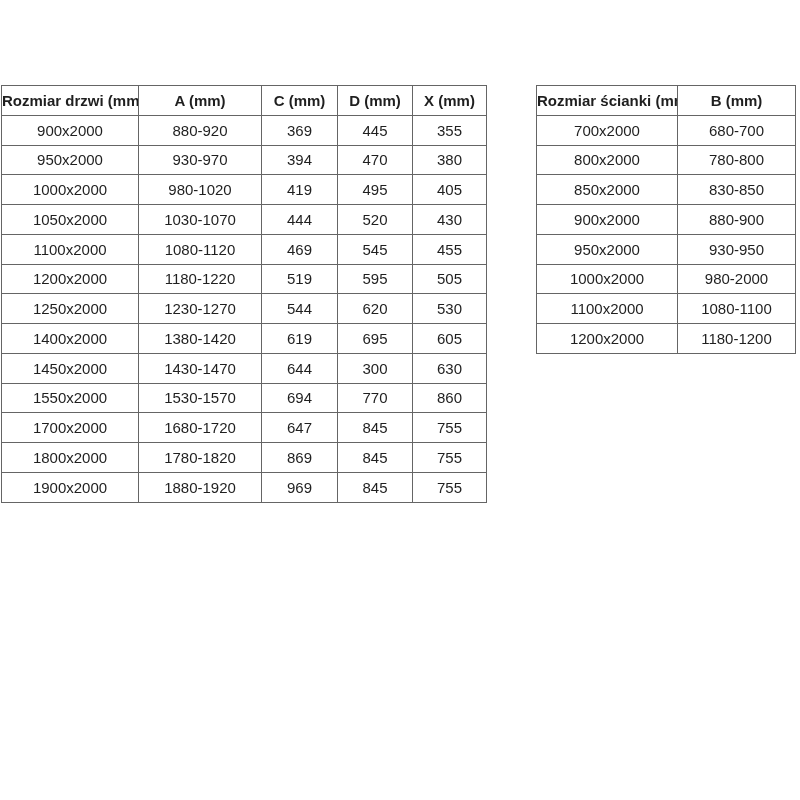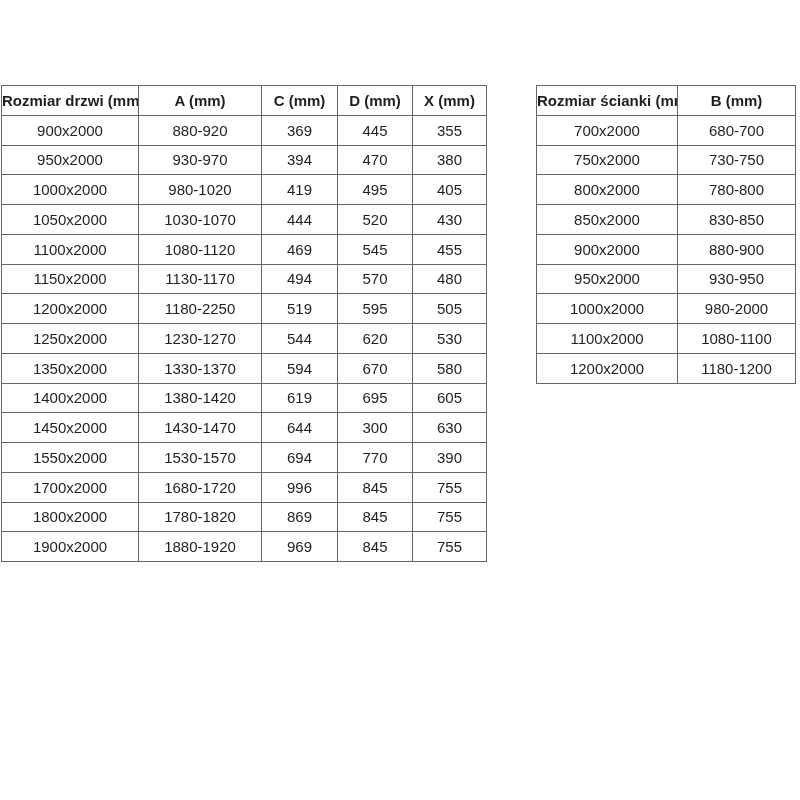--- a/index.html
+++ b/index.html
@@ -82,72 +82,58 @@
           <td>430</td>
         </tr>
         <tr>
           <td>1100x2000</td>
           <td>1080-1120</td>
           <td>469</td>
           <td>545</td>
           <td>455</td>
         </tr>
         <tr>
-          <td>1150x2000</td>
-          <td>1130-1170</td>
-          <td>494</td>
-          <td>570</td>
-          <td>480</td>
-        </tr>
-        <tr>
           <td>1200x2000</td>
-          <td>1180-2250</td>
+          <td>1180-1220</td>
           <td>519</td>
           <td>595</td>
           <td>505</td>
         </tr>
         <tr>
           <td>1250x2000</td>
           <td>1230-1270</td>
           <td>544</td>
           <td>620</td>
           <td>530</td>
-        </tr>
-        <tr>
-          <td>1350x2000</td>
-          <td>1330-1370</td>
-          <td>594</td>
-          <td>670</td>
-          <td>580</td>
         </tr>
         <tr>
           <td>1400x2000</td>
           <td>1380-1420</td>
           <td>619</td>
           <td>695</td>
           <td>605</td>
         </tr>
         <tr>
           <td>1450x2000</td>
           <td>1430-1470</td>
           <td>644</td>
           <td>300</td>
           <td>630</td>
         </tr>
         <tr>
           <td>1550x2000</td>
           <td>1530-1570</td>
           <td>694</td>
           <td>770</td>
-          <td>390</td>
+          <td>860</td>
         </tr>
         <tr>
           <td>1700x2000</td>
           <td>1680-1720</td>
-          <td>996</td>
+          <td>647</td>
           <td>845</td>
           <td>755</td>
         </tr>
         <tr>
           <td>1800x2000</td>
           <td>1780-1820</td>
           <td>869</td>
           <td>845</td>
           <td>755</td>
         </tr>
@@ -171,24 +157,20 @@
           <th>Rozmiar ścianki (mm)</th>
           <th>B (mm)</th>
         </tr>
     </thead>
     <tbody>
         <tr>
           <td>700x2000</td>
           <td>680-700</td>
         </tr>
         <tr>
-          <td>750x2000</td>
-          <td>730-750</td>
-        </tr>
-        <tr>
           <td>800x2000</td>
           <td>780-800</td>
         </tr>
         <tr>
           <td>850x2000</td>
           <td>830-850</td>
         </tr>
         <tr>
           <td>900x2000</td>
           <td>880-900</td>

